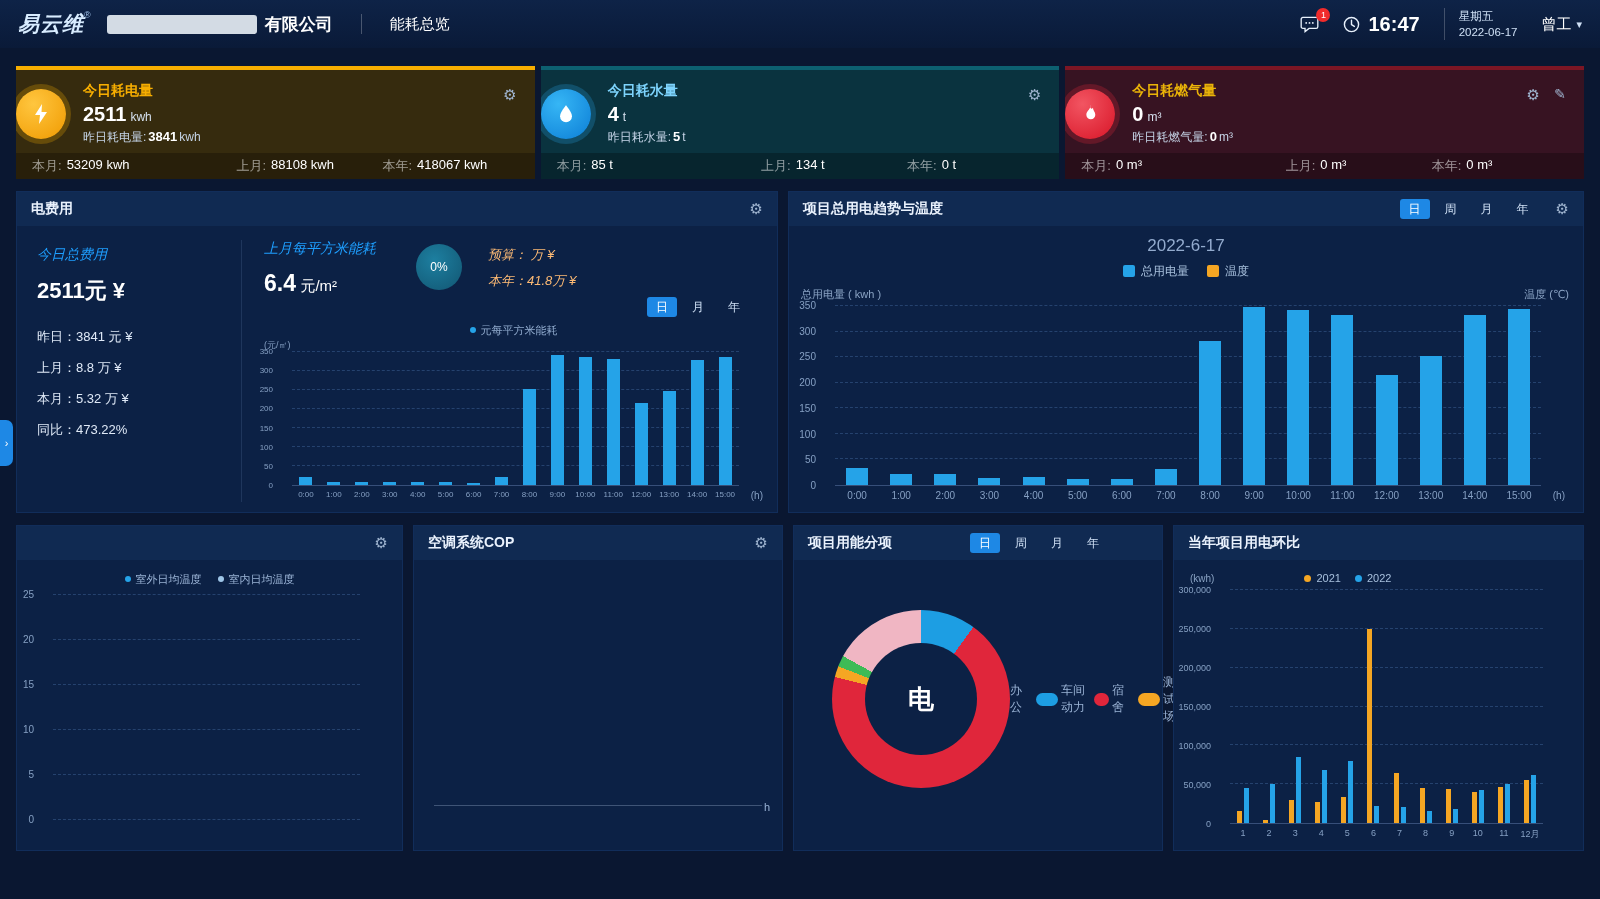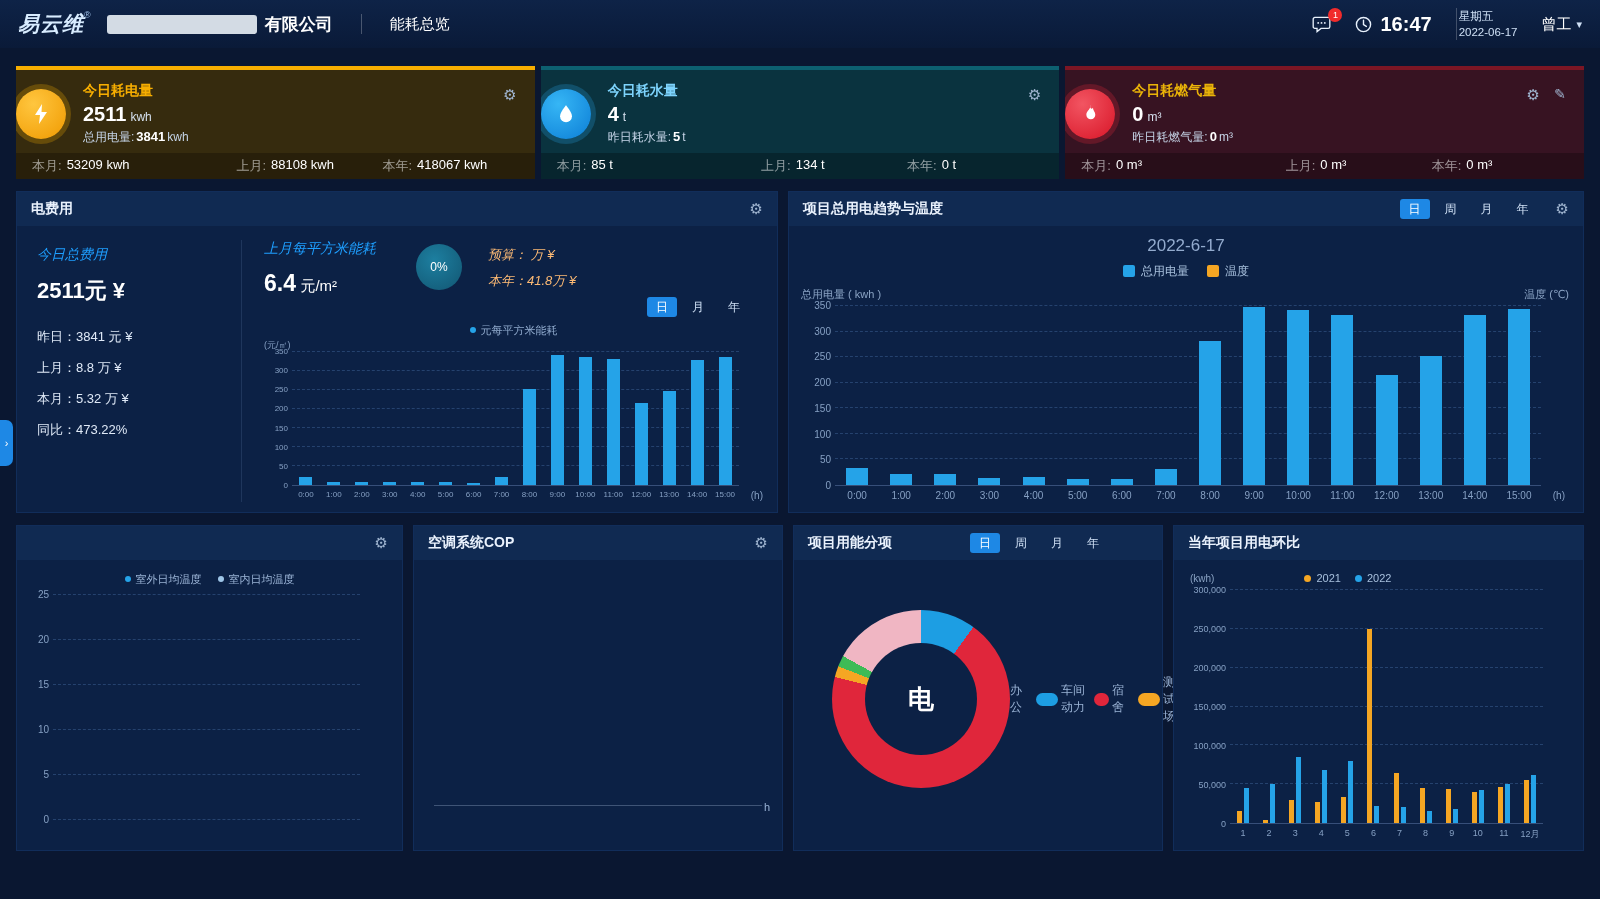--- a/index.html
+++ b/index.html
@@ -19,21 +19,21 @@
   .company { font-size: 17px; font-weight: bold; color: #fff; }
   .vdiv { width: 1px; height: 20px; background: rgba(255,255,255,.25); margin: 0 28px; }
   .nav-item { font-size: 15px; color: #fff; cursor: pointer; }
   .tb-right { display: flex; align-items: center; gap: 24px; }
   .msg { position: relative; display: flex; cursor: pointer; }
   .badge { position: absolute; top: -8px; right: -11px; background: #f12b2b; color: #fff;
     font-size: 9px; min-width: 14px; height: 14px; border-radius: 8px;
     display: flex; align-items: center; justify-content: center; padding: 0 3px; }
   .clockbox { display: flex; align-items: center; gap: 8px; font-size: 20px; font-weight: bold; color: #fff; }
   .datebox { font-size: 11.5px; color: #cfe0f5; border-left: 1px solid rgba(255,255,255,.22);
-    padding-left: 2px; line-height: 1.4; }
+    padding-left: 14px; line-height: 1.4; }
   .user { display: flex; align-items: center; gap: 5px; font-size: 15px; color: #fff; cursor: pointer; }
   .chev { font-size: 11px; color: #cfe0f5; }
   
   .content { padding: 18px 16px 0; }
   .kpi-row { display: flex; gap: 6px; height: 113px; }
   .kpi { flex: 1; position: relative; border-top: 4px solid; overflow: hidden; }
   .kpi.c1 { background: #362b0e; border-color: #f7ae00; }
   .kpi.c2 { background: #0a333f; border-color: #0d6070; }
   .kpi.c3 { background: #371322; border-color: #7c1624; }
   .kpi-gear, .kpi-edit { position: absolute; top: 16px; color: #9fb4cf; font-size: 15px; cursor: pointer; }
@@ -115,21 +115,21 @@
   .dl-swatch { width: 28px; height: 13px; border-radius: 7px; }
   
   .yoy-top { display: flex; align-items: center; margin: 12px 16px 0; }
   .ycap { font-size: 10px; color: #8aa3c4; }
   .yoy-legend { display: flex; gap: 14px; margin-left: 90px; font-size: 11px; color: #a8c0dd; align-items: center; }
   .ldot { width: 7px; height: 7px; border-radius: 50%; display: inline-block; margin-right: 5px; }
   #chart-yoy { flex: 1; margin: 6px 14px 10px 6px; position: relative; }
   
   .bc { display: flex; position: relative; }
   .bc-y { position: relative; width: 36px; margin-bottom: 16px; font-size: 10px; color: #86a0c3; flex: none; }
-  .bc-yt { position: absolute; right: 4px; transform: translateY(50%); line-height: 1; }
+  .bc-yt { position: absolute; right: 19px; transform: translateY(50%); line-height: 1; }
   .bc-main { flex: 1; display: flex; flex-direction: column; margin-right: 26px; min-width: 0; }
   .bc-plot { flex: 1; position: relative; border-bottom: 1px solid rgba(120,150,200,.4); }
   .bc-plot.nobase { border-bottom: none; }
   .bc-grid { position: absolute; left: 0; right: 0; height: 0; border-top: 1px dashed rgba(80,120,180,.38); }
   .bc-bars { position: absolute; inset: 0; display: flex; align-items: flex-end; }
   .bc-cell { flex: 1; display: flex; justify-content: center; align-items: flex-end; gap: 2px; height: 100%; min-width: 0; }
   .bc-bar { width: 55%; max-width: 22px; }
   .bc-x { display: flex; position: relative; height: 16px; }
   .bc-xl { flex: 1; text-align: center; font-size: 10px; color: #86a0c3; white-space: nowrap; padding-top: 4px; min-width: 0; }
   .bc-unit { position: absolute; right: -24px; top: 4px; font-size: 10px; color: #86a0c3; }
@@ -201,21 +201,21 @@
           <svg width="24" height="24" viewBox="0 0 24 24">
               <polygon points="13,2 6,13 11,13 10,22 18,10 12.5,10" fill="#fff"></polygon>
             </svg>
         </div>
         <div class="kpi-text">
           <div class="kpi-title">今日耗电量</div>
           <div class="kpi-value">
             <span>2511</span><span class="unit">kwh</span>
           </div>
           <div class="kpi-yday">
-            <span>总用电量:</span><b>3841</b><span>kwh</span>
+            <span>昨日耗电量:</span><b>3841</b><span>kwh</span>
           </div>
         </div>
       </div>
       <div class="kpi-stats">
         <div class="kpi-stat">
             <span class="lbl">本月:</span>
             <span class="val">53209 kwh</span>
           </div>
         <div class="kpi-stat">
             <span class="lbl">上月:</span>

